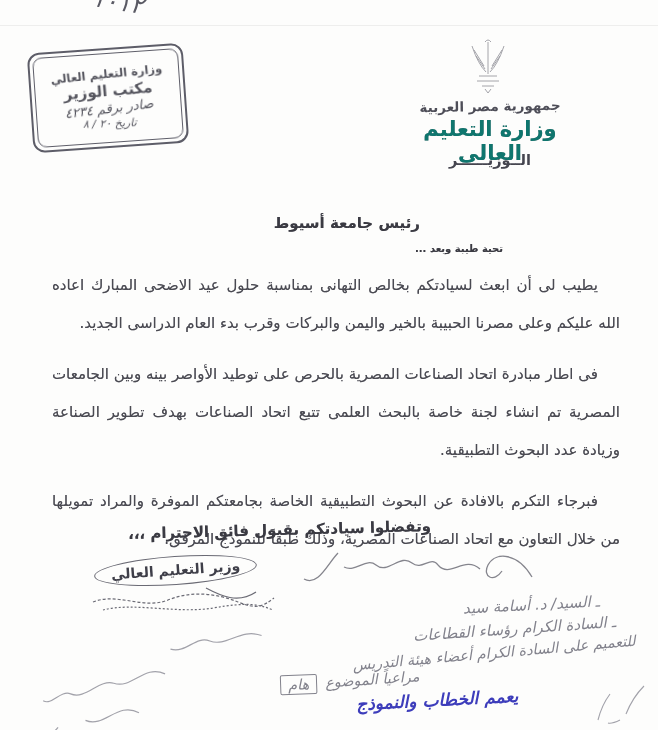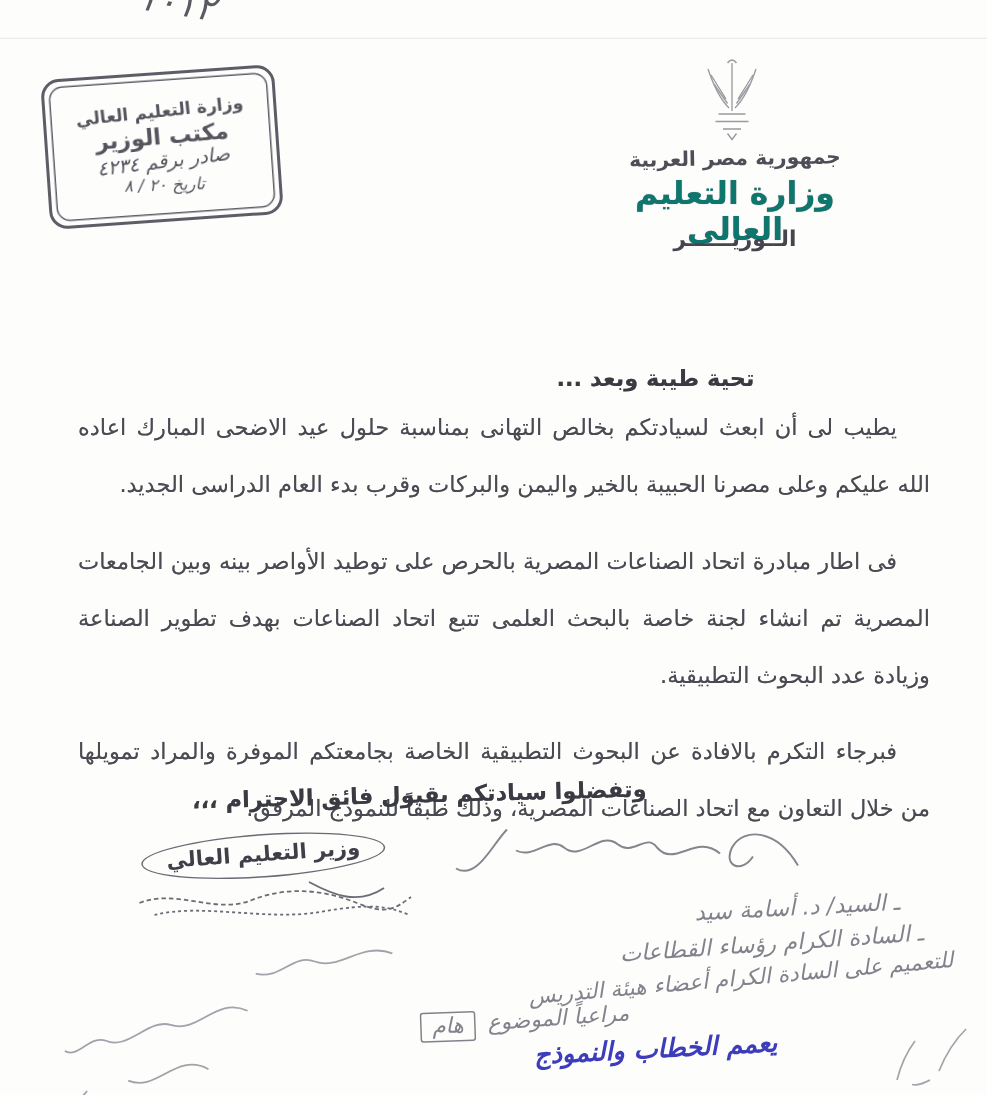--- a/index.html
+++ b/index.html
@@ -35,21 +35,21 @@
   .country{top:98px;left:418px;width:144px;text-align:center;font-size:13.5px;
     font-weight:bold;color:#4e4e58;transform:rotate(-1deg);}
   .ministry{top:117px;left:406px;width:168px;text-align:center;font-size:21px;
     font-weight:bold;color:#0f766e;text-shadow:0 0 .6px rgba(70,70,80,.6);}
   .office{top:152px;left:418px;width:144px;text-align:center;font-size:14.5px;
     font-weight:bold;color:#45454f;}
 
   
   .recipient1{top:186px;right:95px;font-size:15px;}
   .recipient2{top:214px;right:238px;font-size:15px;}
-  .salutation{top:243px;right:155px;font-size:15px;}
+  .salutation{top:243px;right:155px;font-size:10px;}
   .body-text{top:266px;right:38px;left:52px;font-size:15px;line-height:38px;
     text-align:justify;}
   .body-text p{margin:0 0 13px 0;text-indent:22px;}
   .closing{top:521px;left:128px;font-size:15px;transform:rotate(-1.5deg);}
 
   
   .sig-title{top:556px;left:94px;font-size:14px;font-weight:bold;color:#3f3f49;
     border:1.5px solid #6a6a74;border-radius:50%;padding:5px 16px 6px;
     transform:rotate(-4deg);}
   .sig-scribble{top:586px;left:88px;}
@@ -94,20 +94,21 @@
     <path d="M52 10 Q46 28 38 36"></path>
     <path d="M22 14 L32 30 M24 20 L33 33 M50 14 L40 30 M48 20 L39 33"></path>
     <path d="M33 6 Q36 2 39 6"></path>
     <path d="M27 40 H45 M25 45 H47 M30 50 H42"></path>
     <path d="M33 53 L36 57 L39 53"></path>
   </svg>
   <div class="abs country rtl">جمهورية مصر العربية</div>
   <div class="abs ministry rtl">وزارة التعليم العالى</div>
   <div class="abs office rtl">الــوزيــــــر</div>
 
+  <div class="abs recipient2 rtl typed bold">رئيس جامعة أسيوط</div>
   <div class="abs salutation rtl typed bold">تحية طيبة وبعد ...</div>
 
   <div class="abs body-text rtl typed">
     <p>يطيب لى أن ابعث لسيادتكم بخالص التهانى بمناسبة حلول عيد الاضحى المبارك اعاده الله عليكم وعلى مصرنا الحبيبة بالخير واليمن والبركات وقرب بدء العام الدراسى الجديد.</p>
     <p>فى اطار مبادرة اتحاد الصناعات المصرية بالحرص على توطيد الأواصر بينه وبين الجامعات المصرية تم انشاء لجنة خاصة بالبحث العلمى تتبع اتحاد الصناعات بهدف تطوير الصناعة وزيادة عدد البحوث التطبيقية.</p>
     <p>فبرجاء التكرم بالافادة عن البحوث التطبيقية الخاصة بجامعتكم الموفرة والمراد تمويلها من خلال التعاون مع اتحاد الصناعات المصرية، وذلك طبقاً للنموذج المرفق.</p>
   </div>
 
   <div class="abs closing rtl typed bold">وتفضلوا سيادتكم بقبول فائق الاحترام ،،،</div>
 

